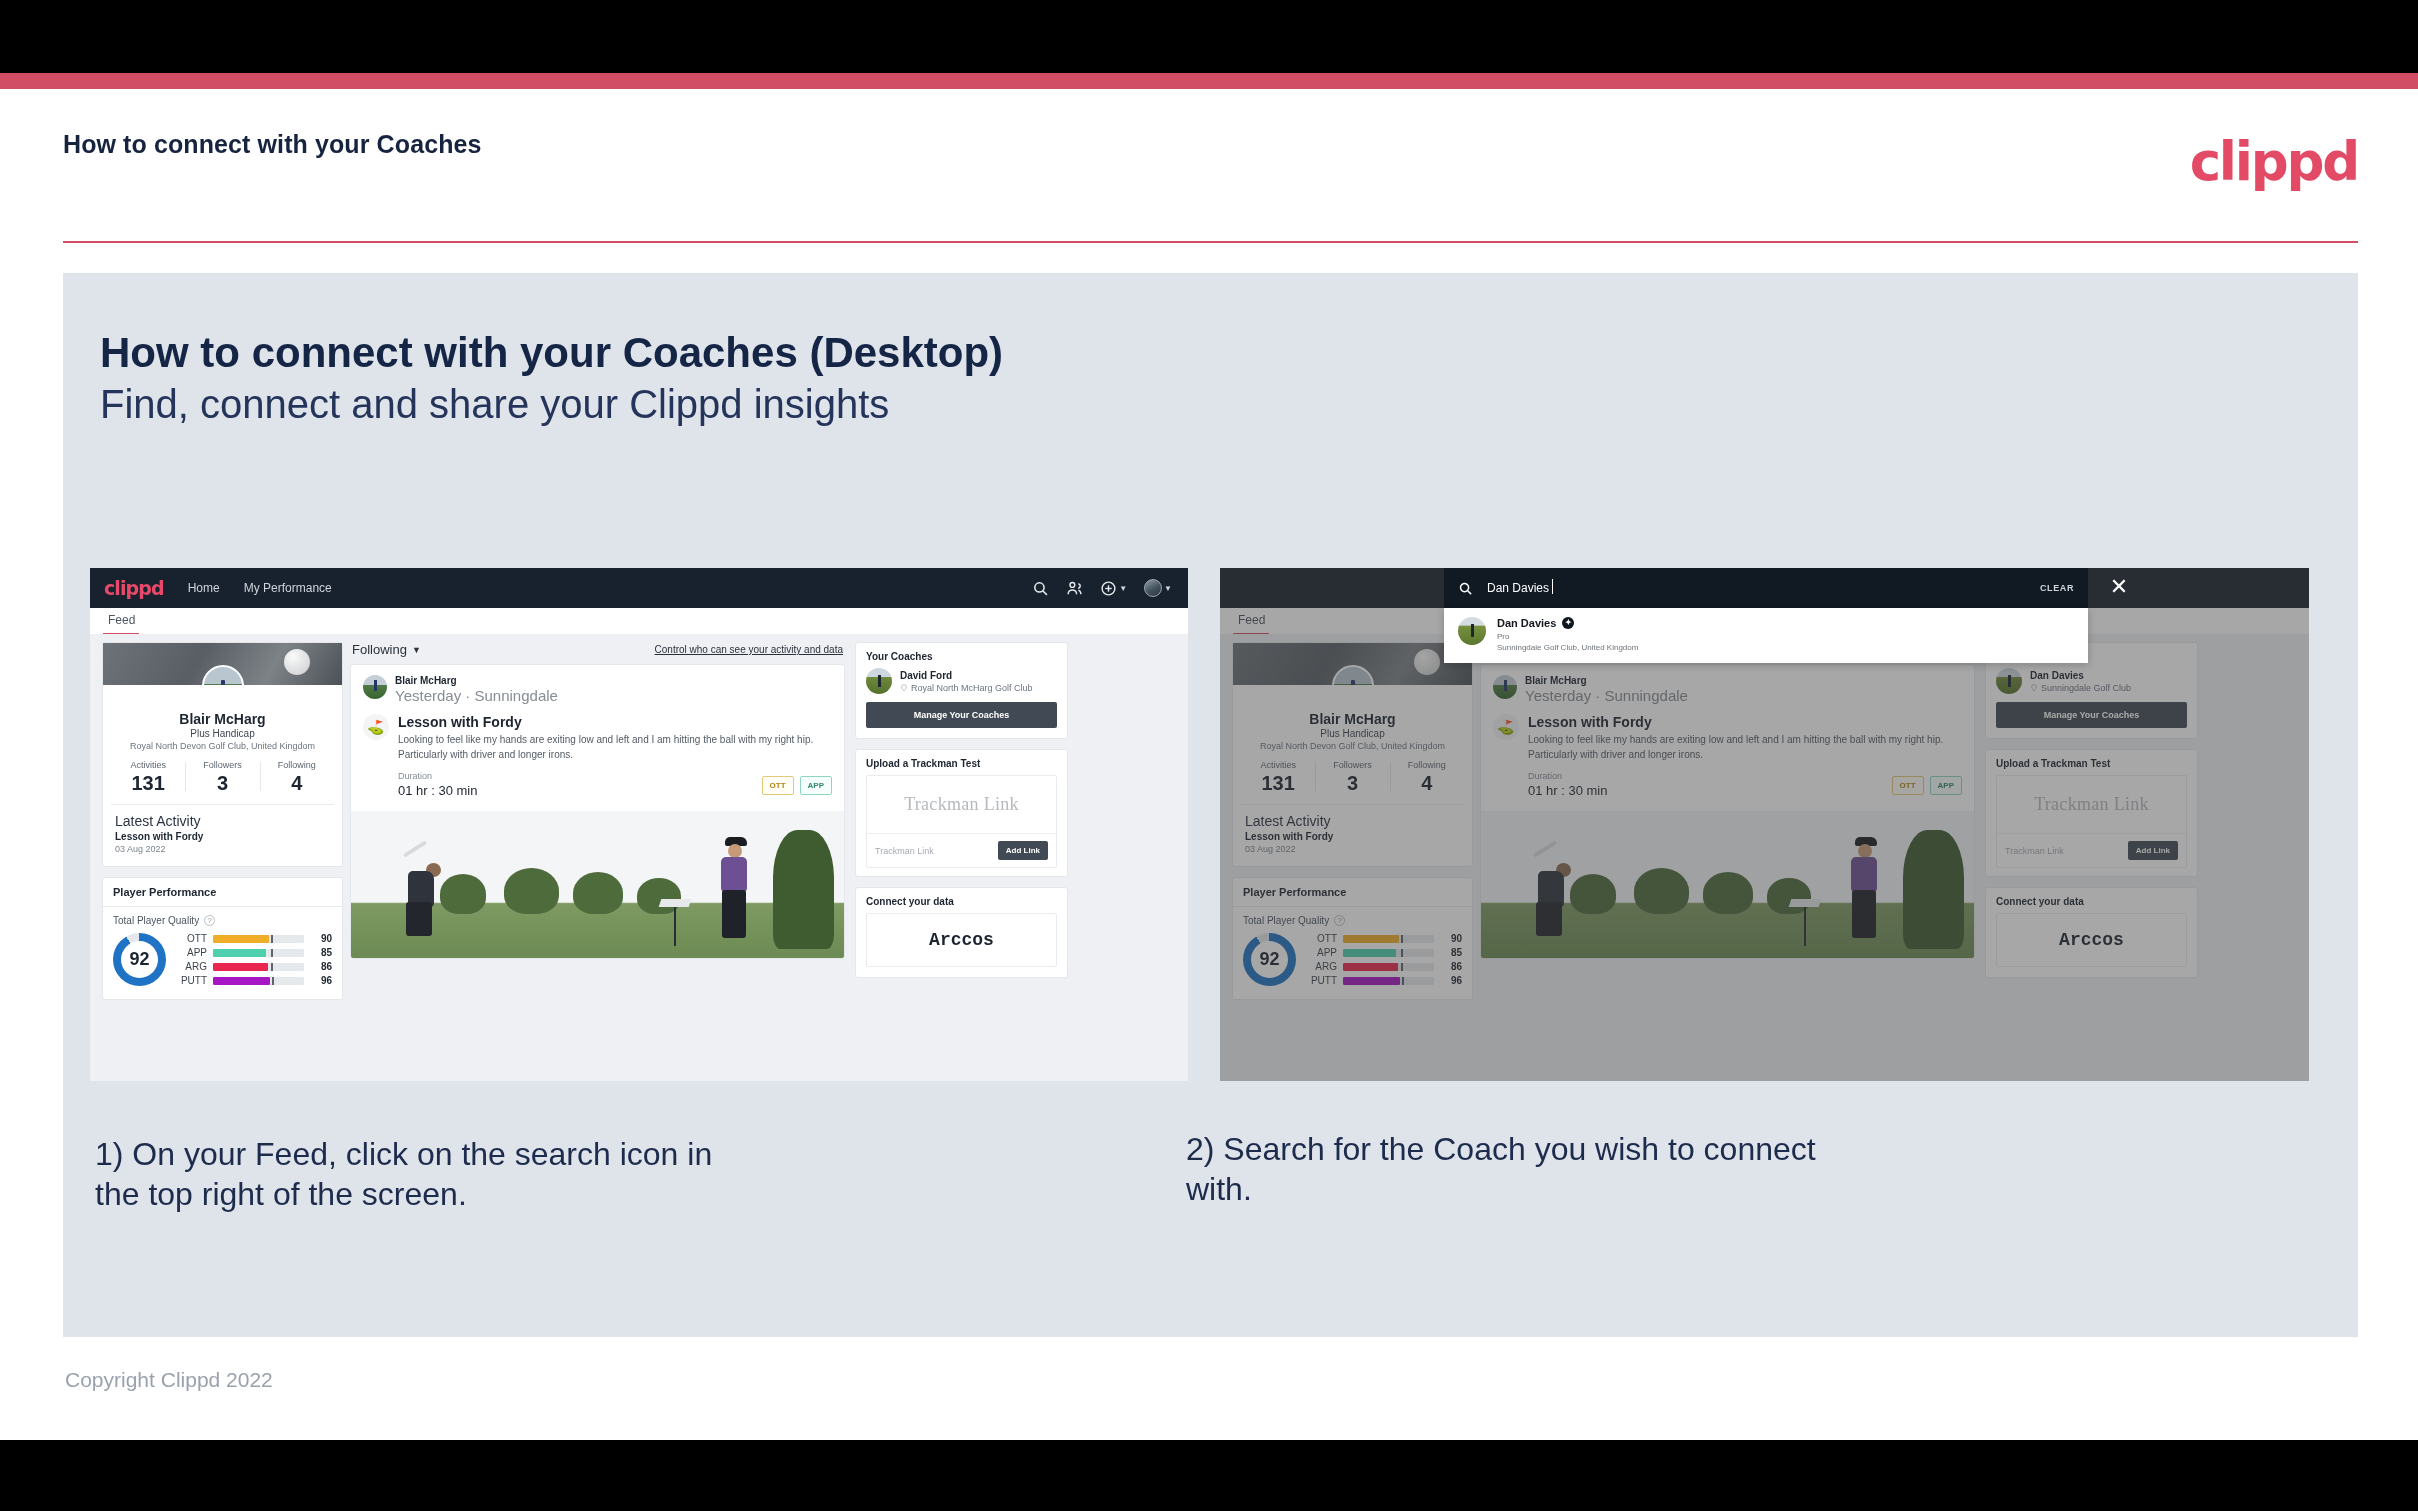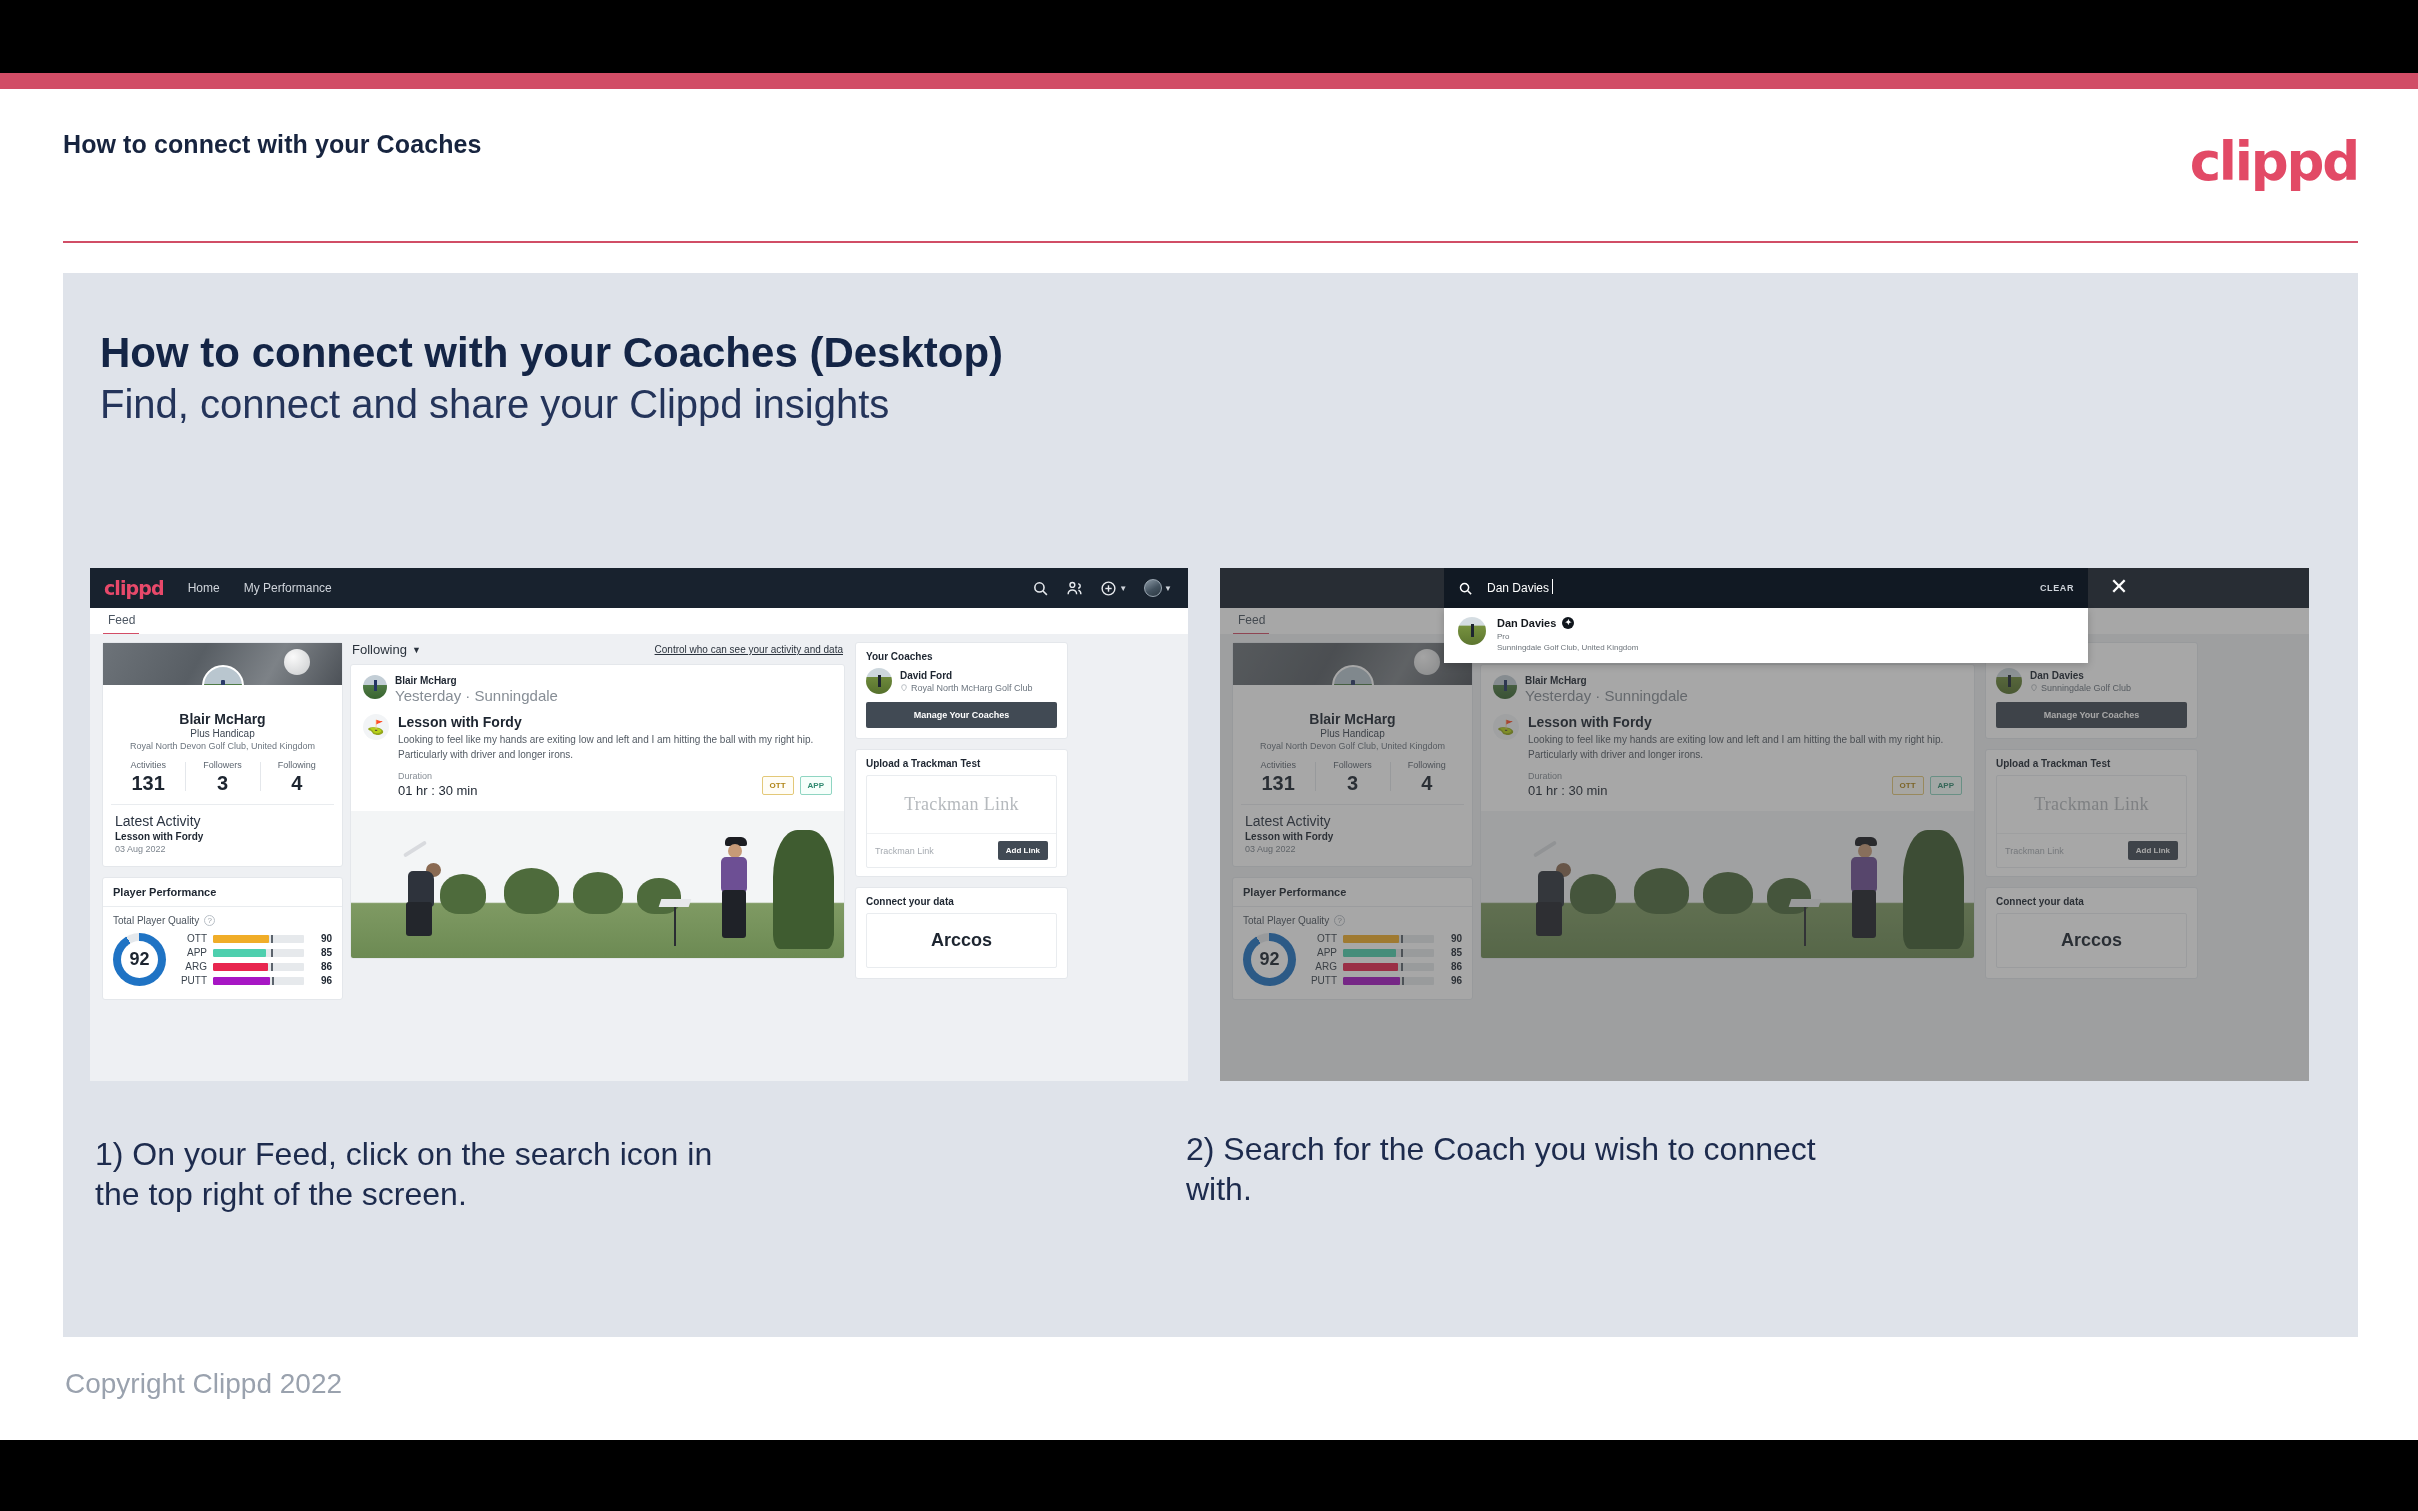--- a/index.html
+++ b/index.html
@@ -42,21 +42,21 @@
     font-size:40px; font-weight:400; color:#24345a;
   }
 
   
   .caption { position:absolute; font-size:32px; line-height:1.25; color:#1d2b4d; }
   .caption-1 { left:95px; top:1134px; width:634px; }
   .caption-2 { left:1186px; top:1129px; width:634px; }
 
   .footer-copy {
     position:absolute; left:65px; top:1368px;
-    font-size:28px; color:#9aa2ae;
+    font-size:21px; color:#9aa2ae;
   }
 
   
   .shot {
     position:absolute; overflow:hidden; background:#eef0f3;
   }
   .shot-1 { left:90px; top:568px; width:1098px; height:513px; }
   .shot-2 { left:1220px; top:568px; width:1089px; height:513px; }
 
   .appbar {
@@ -238,21 +238,21 @@
     text-align:center; padding:18px 0; font-family:"Liberation Serif", serif;
     font-size:18px; color:#b5b9bd; letter-spacing:0.3px;
   }
   .tm-input {
     display:flex; align-items:center; justify-content:space-between;
     padding:7px 8px; border-top:1px solid #eef0f2;
   }
   .tm-ph { font-size:9px; color:#a6abb1; }
   .btn-addlink { background:#414a54; color:#fff; font-size:8px; font-weight:700; padding:5px 8px; border-radius:2px; }
   .arccos-box { margin:0 10px 10px; border:1px solid #e9ecef; border-radius:2px; padding:16px 0; text-align:center; }
-  .arccos { font-family:Liberation Sans, sans-serif; font-size:18px; font-weight:700; color:#1d2530; }
+  .arccos { font-family:Liberation Mono, monospace; font-size:18px; font-weight:700; color:#1d2530; }
 
   
   .dim-overlay {
     position:absolute; left:0; top:0; right:0; bottom:0;
     background:rgba(60,60,60,.45); z-index:40; pointer-events:none;
   }
   .search-bar {
     position:absolute; z-index:60; left:224px; top:0; width:644px; height:40px;
     background:#111923; display:flex; align-items:center; padding:0 14px;
   }

